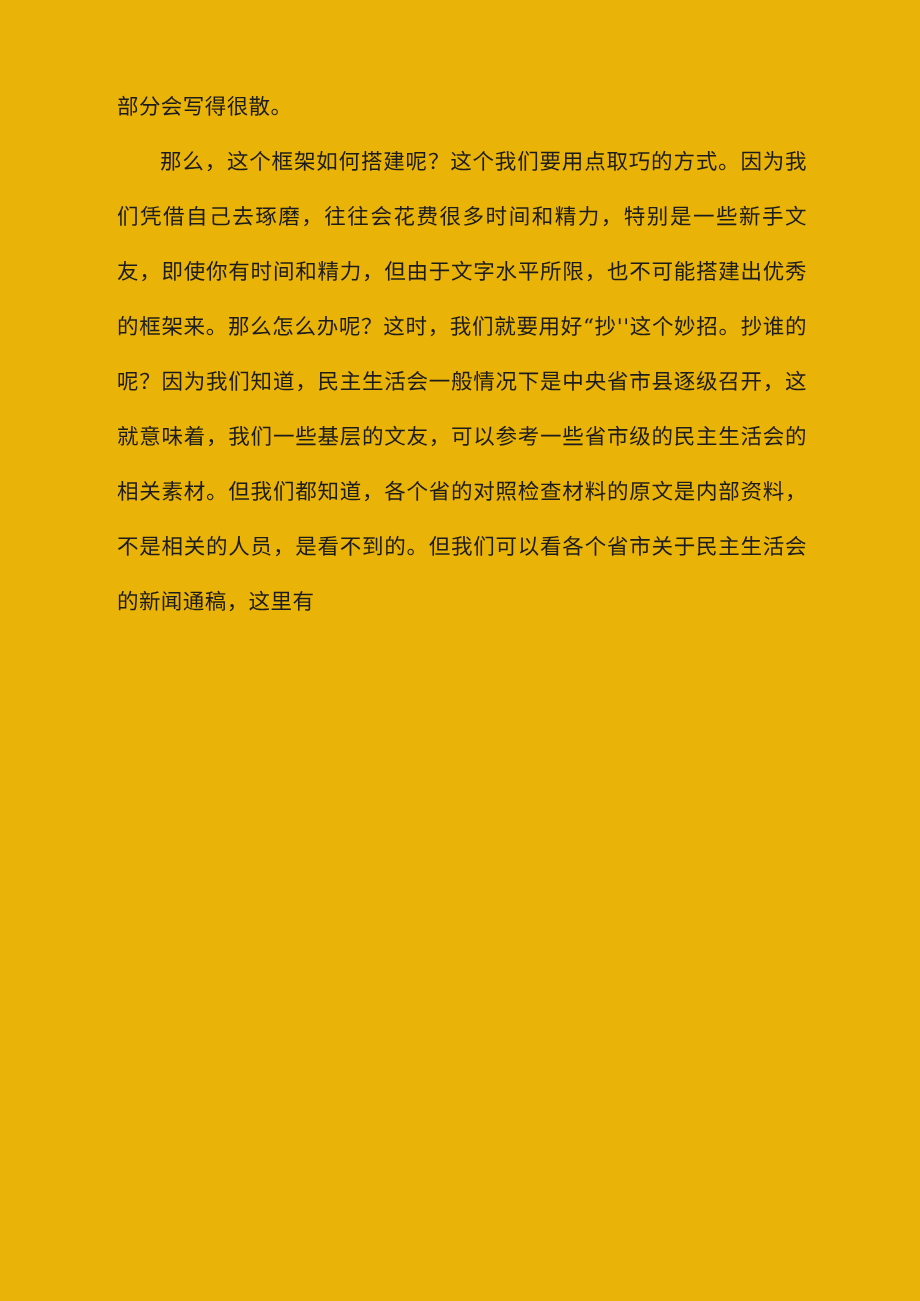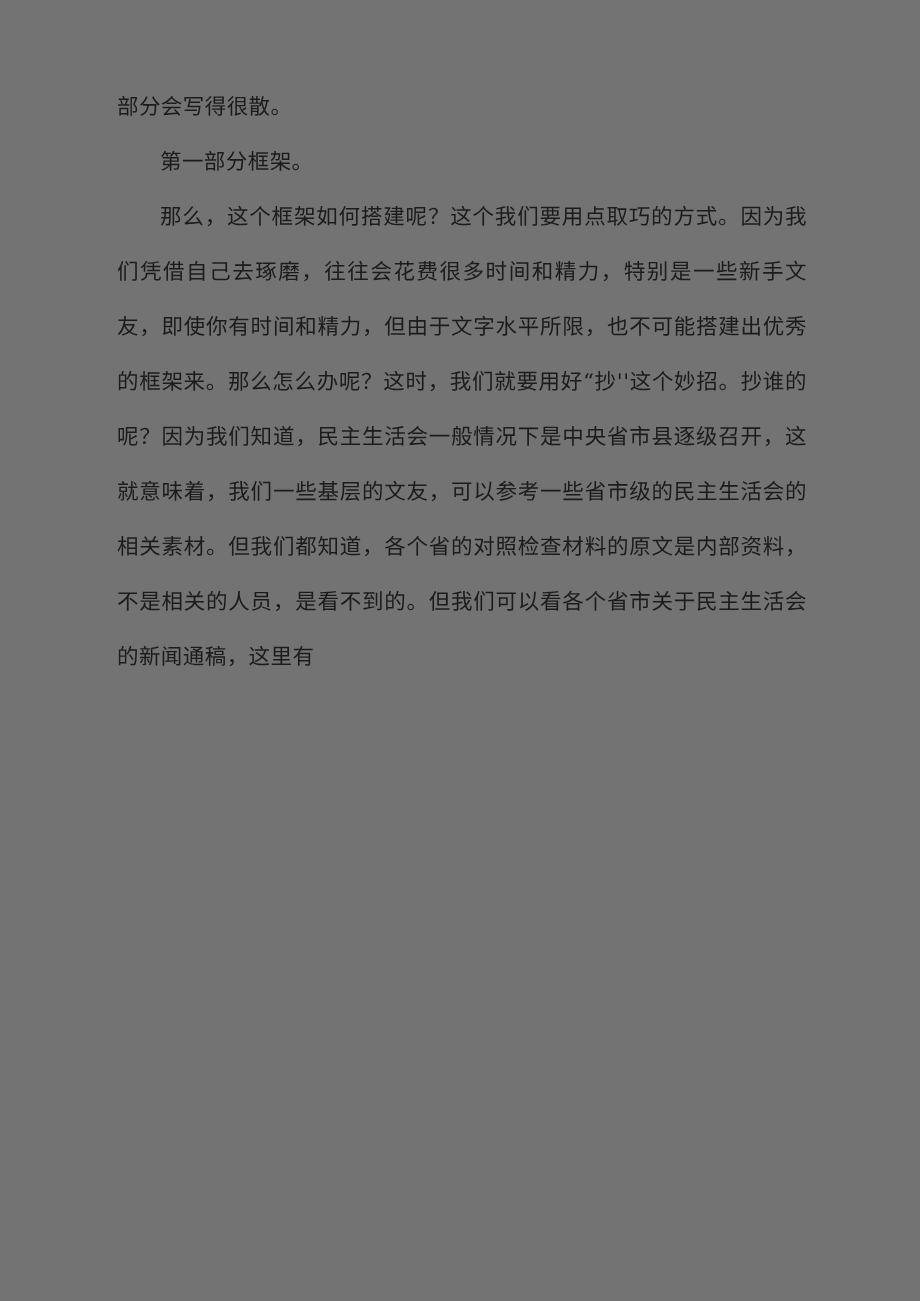--- a/index.html
+++ b/index.html
@@ -10,21 +10,21 @@
   }
 
   body {
     font-family: "DejaVu Serif", "Liberation Serif", serif;
   }
 
   .page {
     position: relative;
     width: 920px;
     height: 1301px;
-    background: #737373;
+    background: #eab308;
     overflow: hidden;
     box-sizing: border-box;
   }
 
   .text-block {
     position: absolute;
     left: 117px;
     top: 80px;
     width: 690px;
   }
@@ -58,19 +58,18 @@
 </head>
 <body>
 
 <div class="page">
   <div class="text-block">
 
     <p class="para no-indent">部分会写得很散。</p>
 
 
 
-    <p class="para short">第一部分框架。</p>
 
 
     <p class="para">那么，这个框架如何搭建呢？这个我们要用点取巧的方式。因为我们凭借自己去琢磨，往往会花费很多时间和精力，特别是一些新手文友，即使你有时间和精力，但由于文字水平所限，也不可能搭建出优秀的框架来。那么怎么办呢？这时，我们就要用好“抄''这个妙招。抄谁的呢？因为我们知道，民主生活会一般情况下是中央省市县逐级召开，这就意味着，我们一些基层的文友，可以参考一些省市级的民主生活会的相关素材。但我们都知道，各个省的对照检查材料的原文是内部资料，不是相关的人员，是看不到的。但我们可以看各个省市关于民主生活会的新闻通稿，这里有</p>
 
   </div>
 </div>
 
 </body></html>

